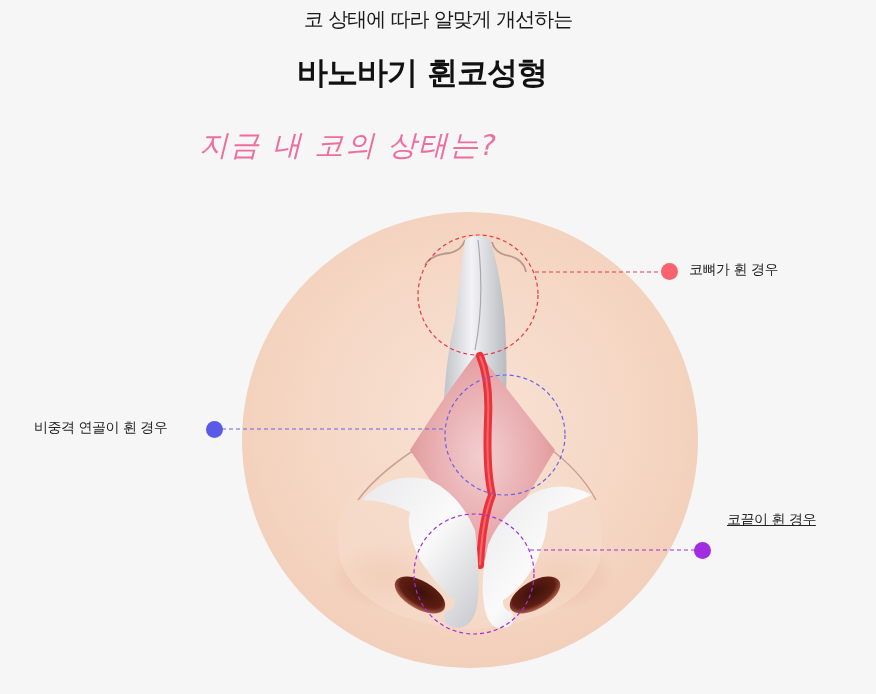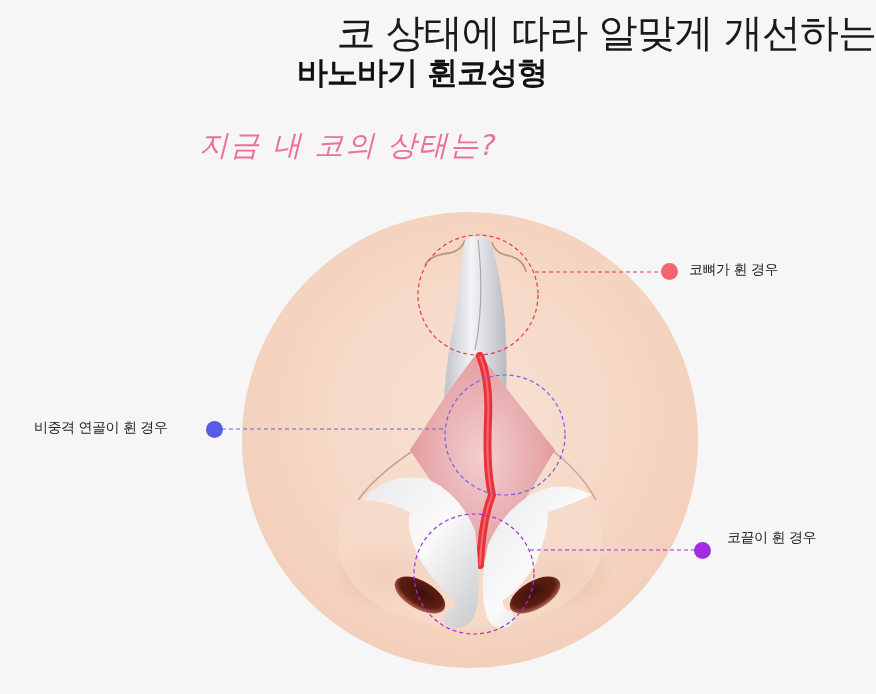--- a/index.html
+++ b/index.html
@@ -5,21 +5,21 @@
   html, body { margin: 0; padding: 0; }
   body {
     width: 876px; height: 694px; overflow: hidden;
     background: #f6f6f6;
     font-family: "DejaVu Sans", "Liberation Sans", sans-serif;
     position: relative;
     color: #1e1e1e;
   }
   .title-line1 {
     position: absolute; left: 0; width: 876px; top: 6px;
-    text-align: right; font-size: 39px; font-weight: 400; letter-spacing: -1px;
+    text-align: center; font-size: 20px; font-weight: 400; letter-spacing: -1px;
     color: #1a1a1a;
   }
   .title-line2 {
     position: absolute; left: 0; width: 844px; top: 52px;
     text-align: center; font-size: 31px; font-weight: 700; letter-spacing: -1px;
     color: #111;
   }
   .subtitle {
     position: absolute; left: 0; width: 697px; top: 126px;
     text-align: center; font-size: 29px; font-weight: 400; letter-spacing: 2px;
@@ -106,13 +106,13 @@
   <line x1="530" y1="550" x2="698" y2="550" stroke="#a02ee0" stroke-width="1.2" stroke-dasharray="4 3"></line>
 </svg>
 
 <div class="dot" style="left:661px; top:263px; background:#f7646e;"></div>
 <div class="label" style="left:689px; top:261px;">코뼈가 휜 경우</div>
 
 <div class="dot" style="left:206px; top:421px; background:#5a5ae8;"></div>
 <div class="label" style="left:34px; top:419px;">비중격 연골이 휜 경우</div>
 
 <div class="dot" style="left:694px; top:542px; background:#a02ee0;"></div>
-<div class="label" style="left:727px; top:529px;">코끝이 휜 경우</div>
+<div class="label" style="left:727px; top:511px;text-decoration:underline;">코끝이 휜 경우</div>
 
 </body></html>

